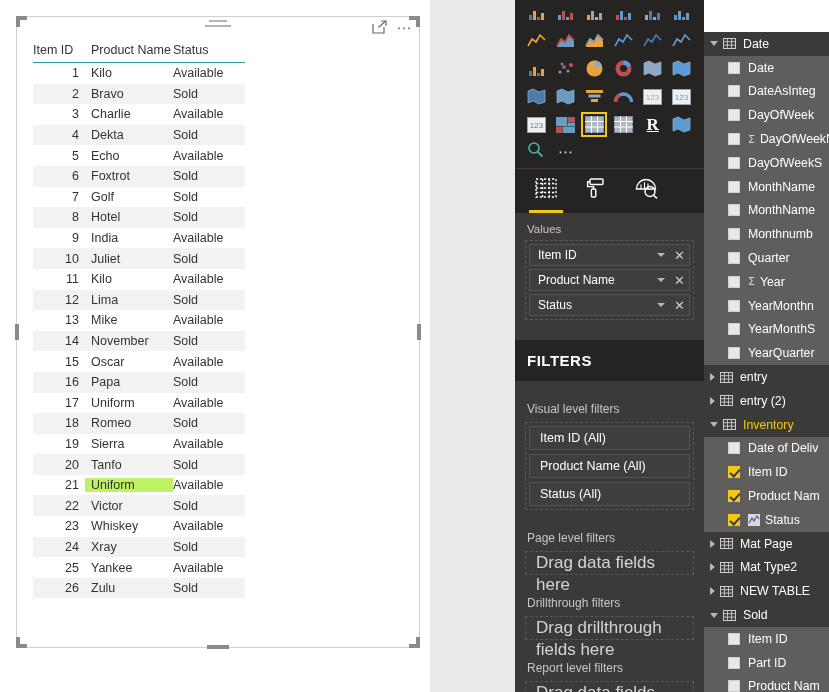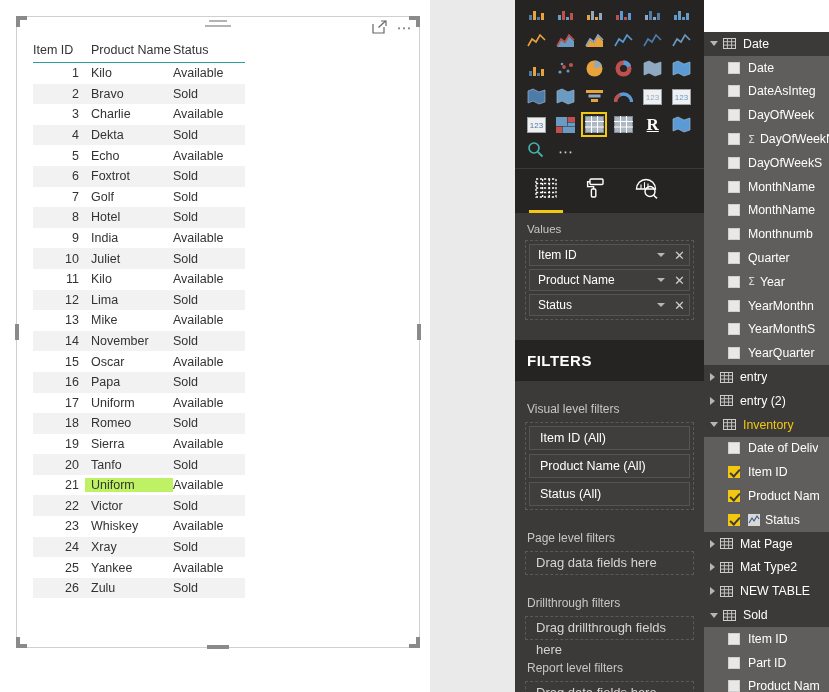--- a/index.html
+++ b/index.html
@@ -270,21 +270,21 @@
     color: #ffffff;
     margin-bottom: 4px;
   }
   .filt-chip:last-child { margin-bottom: 0; }
   .drop-zone {
     margin: 0 10px;
     border: 1px dashed #5a5958;
     height: 24px;
     line-height: 22px;
     padding: 0 10px;
-    font-size: 13px;
+    font-size: 17px;
     color: #d6d4d2;
   }
 
   
   .fieldpane {
     width: 125px;
     flex: 0 0 125px;
     background: #3b3a39;
     height: 692px;
     overflow: hidden;

